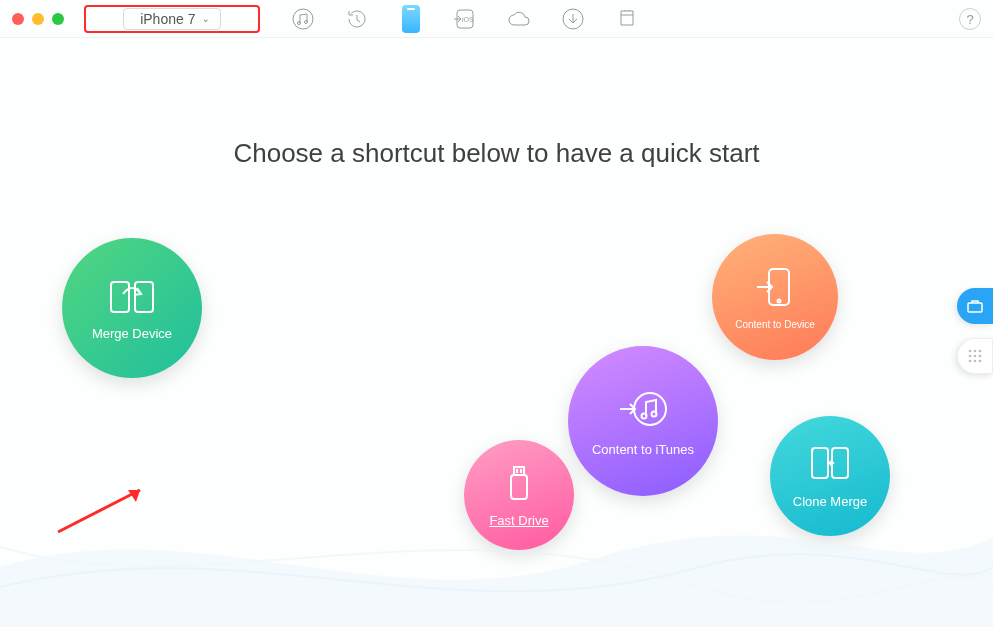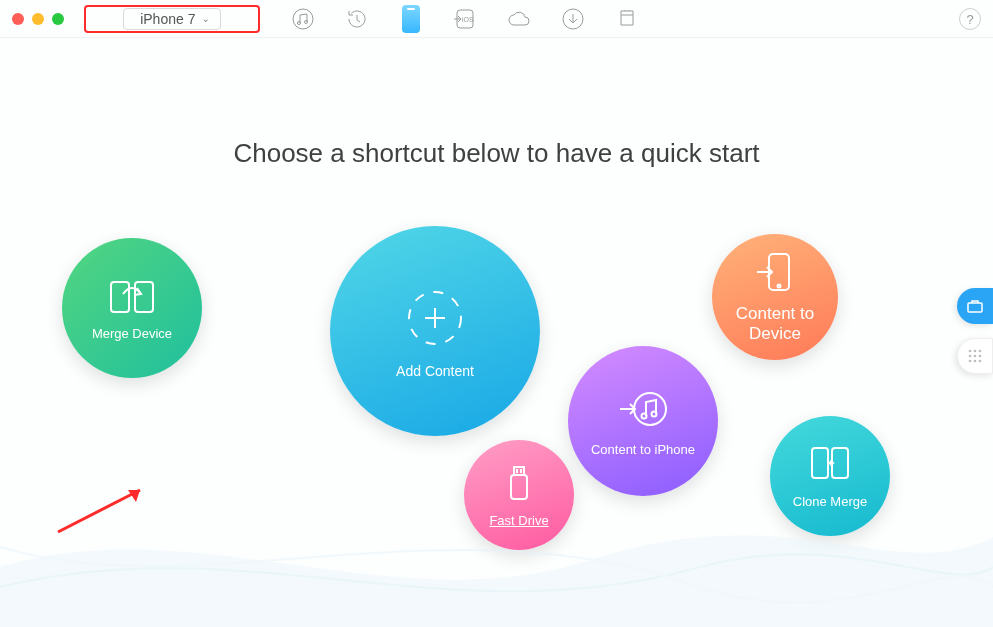--- a/index.html
+++ b/index.html
@@ -209,29 +209,20 @@
           <rect x="2" y="6" width="18" height="30" rx="3"></rect>
           <rect x="26" y="6" width="18" height="30" rx="3"></rect>
           <path d="M14 18c6-8 12-8 18 0"></path>
           <path d="M28 12l4 6-7 1"></path>
         </svg>
     </div>
     <div class="label">Merge Device</div>
   </div>
 
 
-  <div class="bubble b-add">
-    <div class="iconwrap">
-      <svg width="70" height="70" viewBox="0 0 70 70">
-          <circle cx="35" cy="35" r="26" stroke-dasharray="10 10"></circle>
-          <path d="M35 25v20M25 35h20"></path>
-        </svg>
-    </div>
-    <div class="label" style="font-size:14px">Add Content</div>
-  </div>
 
   <div class="bubble b-fast">
     <div class="iconwrap">
       <svg width="28" height="40" viewBox="0 0 28 40">
           <rect x="6" y="12" width="16" height="24" rx="3"></rect>
           <rect x="9" y="4" width="10" height="8"></rect>
           <line x1="12" y1="6" x2="12" y2="10"></line>
           <line x1="16" y1="6" x2="16" y2="10"></line>
         </svg>
     </div>
@@ -242,33 +233,33 @@
     <div class="iconwrap">
       <svg width="54" height="46" viewBox="0 0 54 46">
           <circle cx="34" cy="23" r="16"></circle>
           <path d="M30 30V16l10-2v14"></path>
           <circle cx="28" cy="30" r="2.5"></circle>
           <circle cx="38" cy="28" r="2.5"></circle>
           <path d="M4 23h14"></path>
           <path d="M14 18l5 5-5 5"></path>
         </svg>
     </div>
-    <div class="label">Content to iPhone</div>
+    <div class="label">Content to iTunes</div>
   </div>
 
   <div class="bubble b-device">
     <div class="iconwrap">
       <svg width="40" height="44" viewBox="0 0 40 44">
           <rect x="14" y="4" width="20" height="36" rx="4"></rect>
           <circle cx="24" cy="36" r="1.5"></circle>
           <path d="M2 22h14"></path>
           <path d="M12 17l5 5-5 5"></path>
         </svg>
     </div>
-    <div class="label" style="font-size:17px">Content to Device</div>
+    <div class="label" style="font-size:10px">Content to Device</div>
   </div>
 
   <div class="bubble b-clone">
     <div class="iconwrap">
       <svg width="44" height="40" viewBox="0 0 44 40">
           <rect x="4" y="4" width="16" height="30" rx="3"></rect>
           <rect x="24" y="4" width="16" height="30" rx="3"></rect>
           <path d="M20 19h4"></path>
           <path d="M22 17l3 2-3 2"></path>
         </svg>

